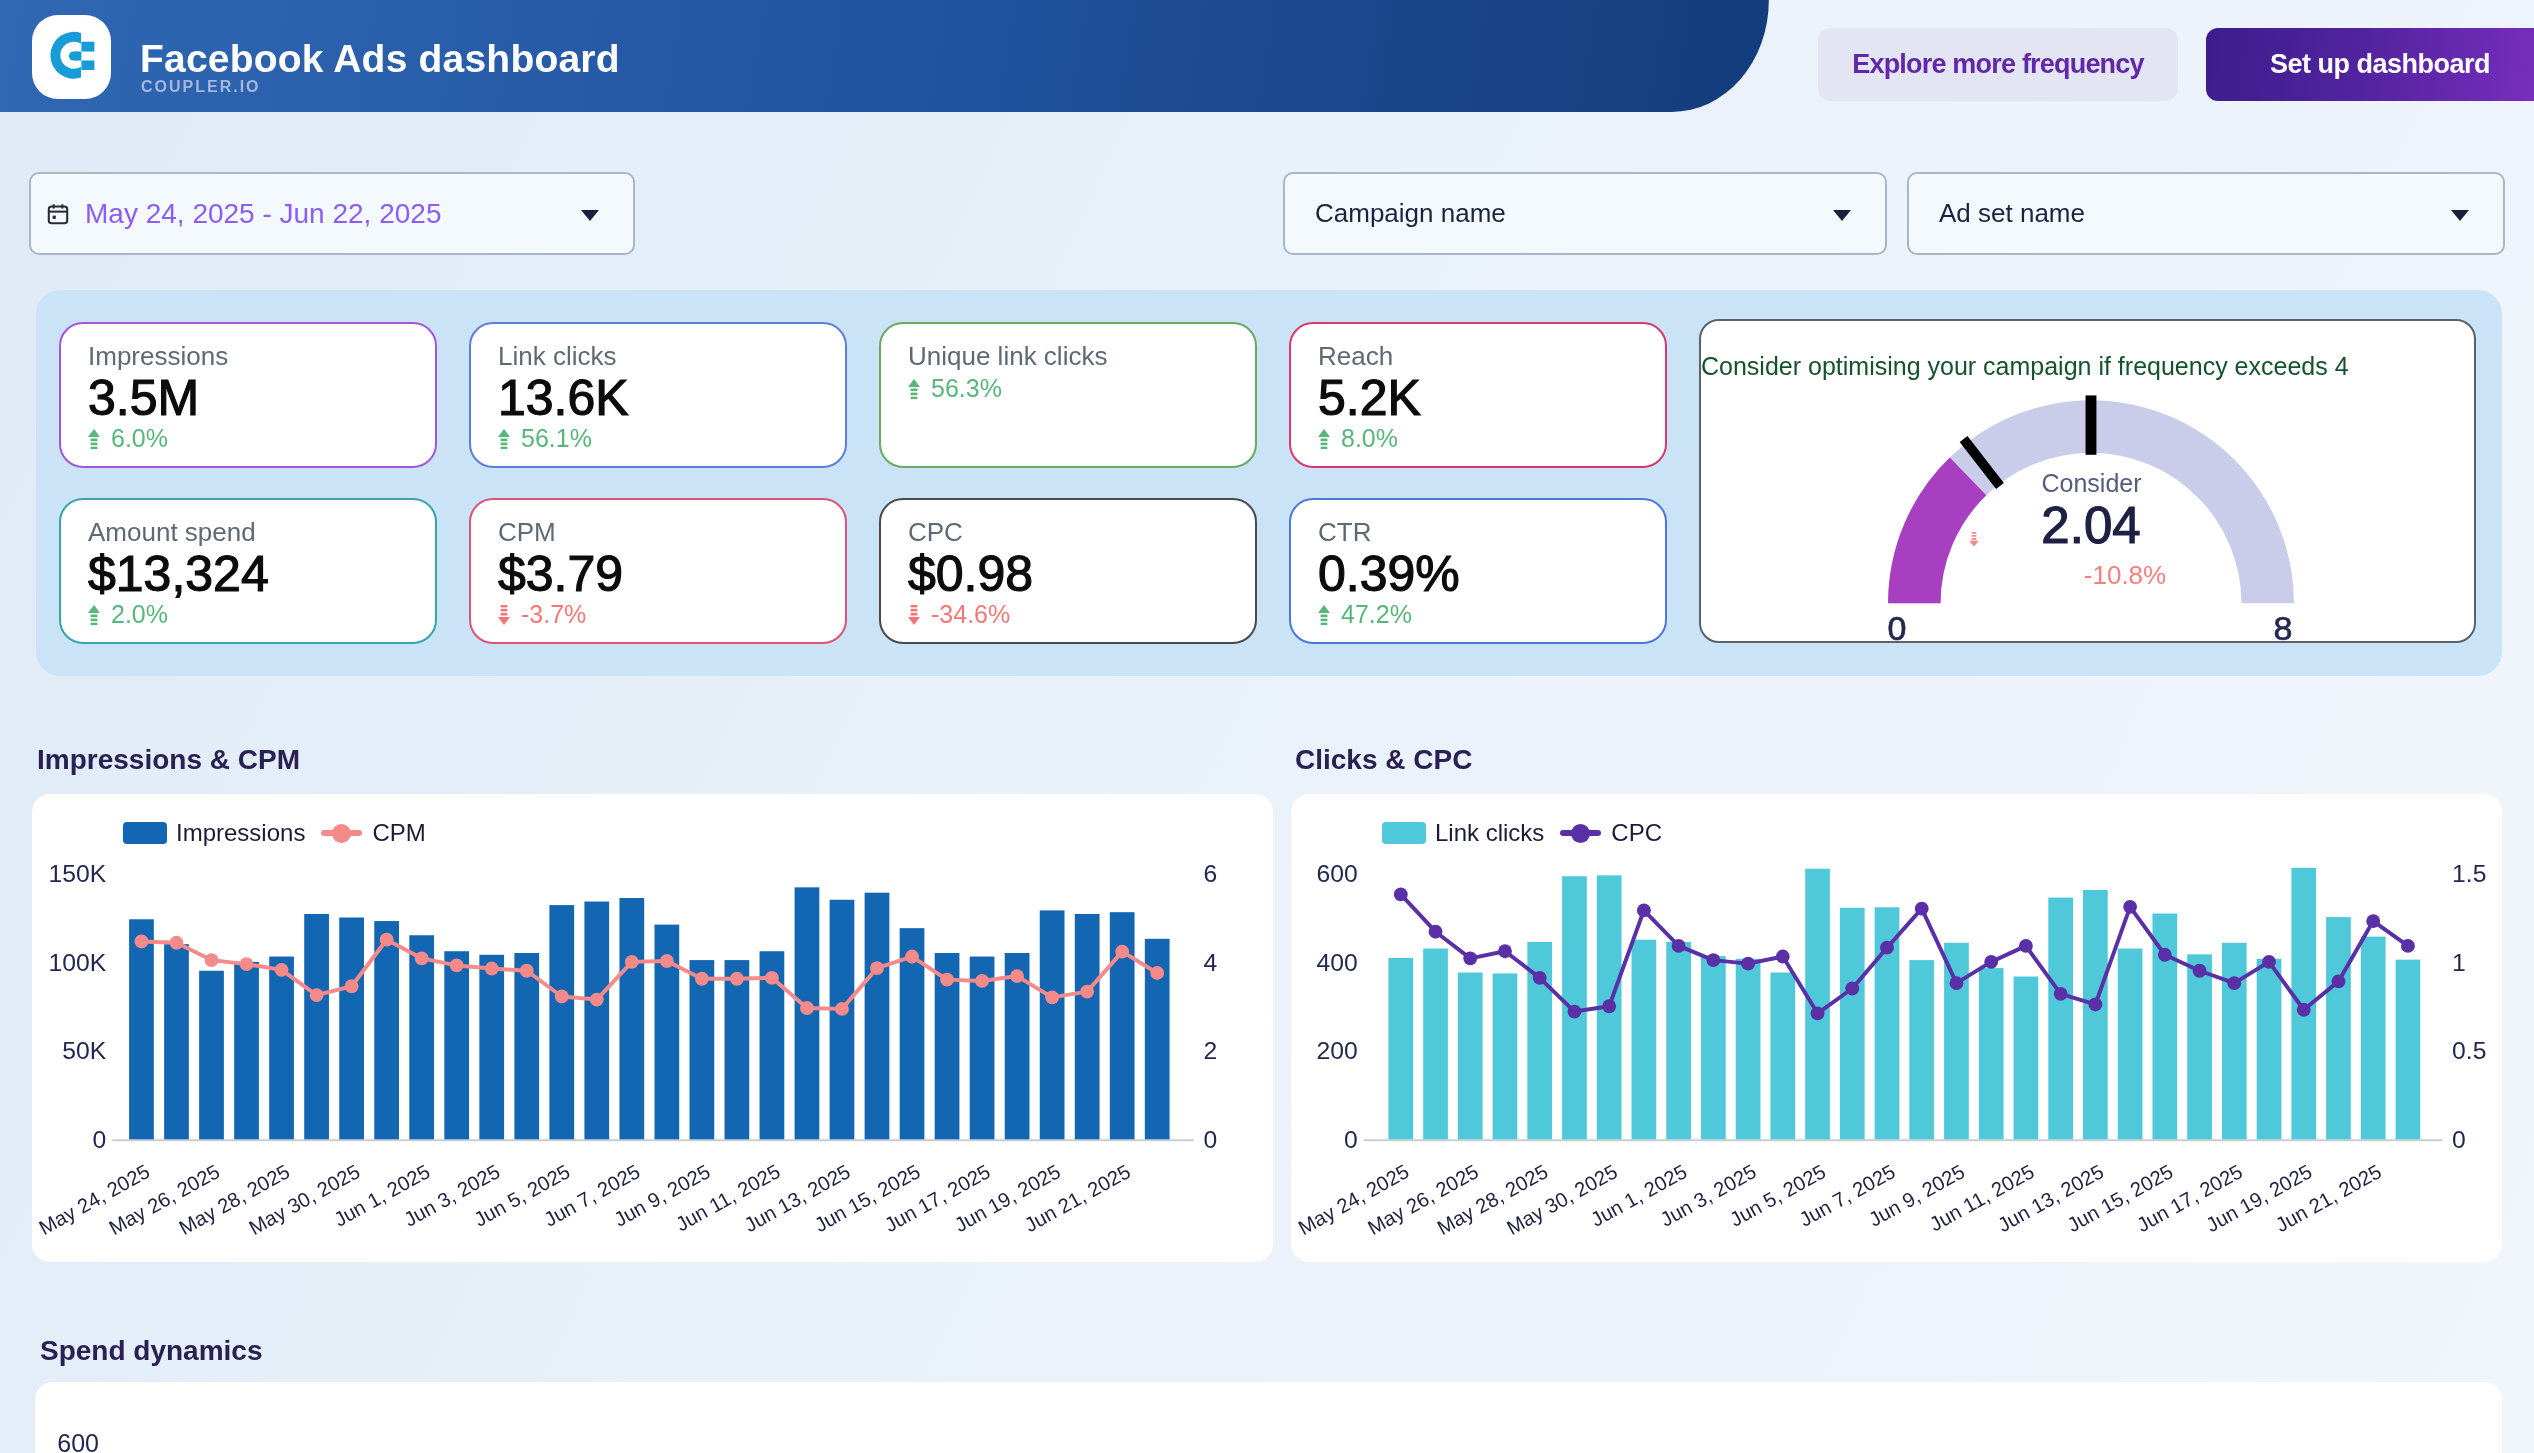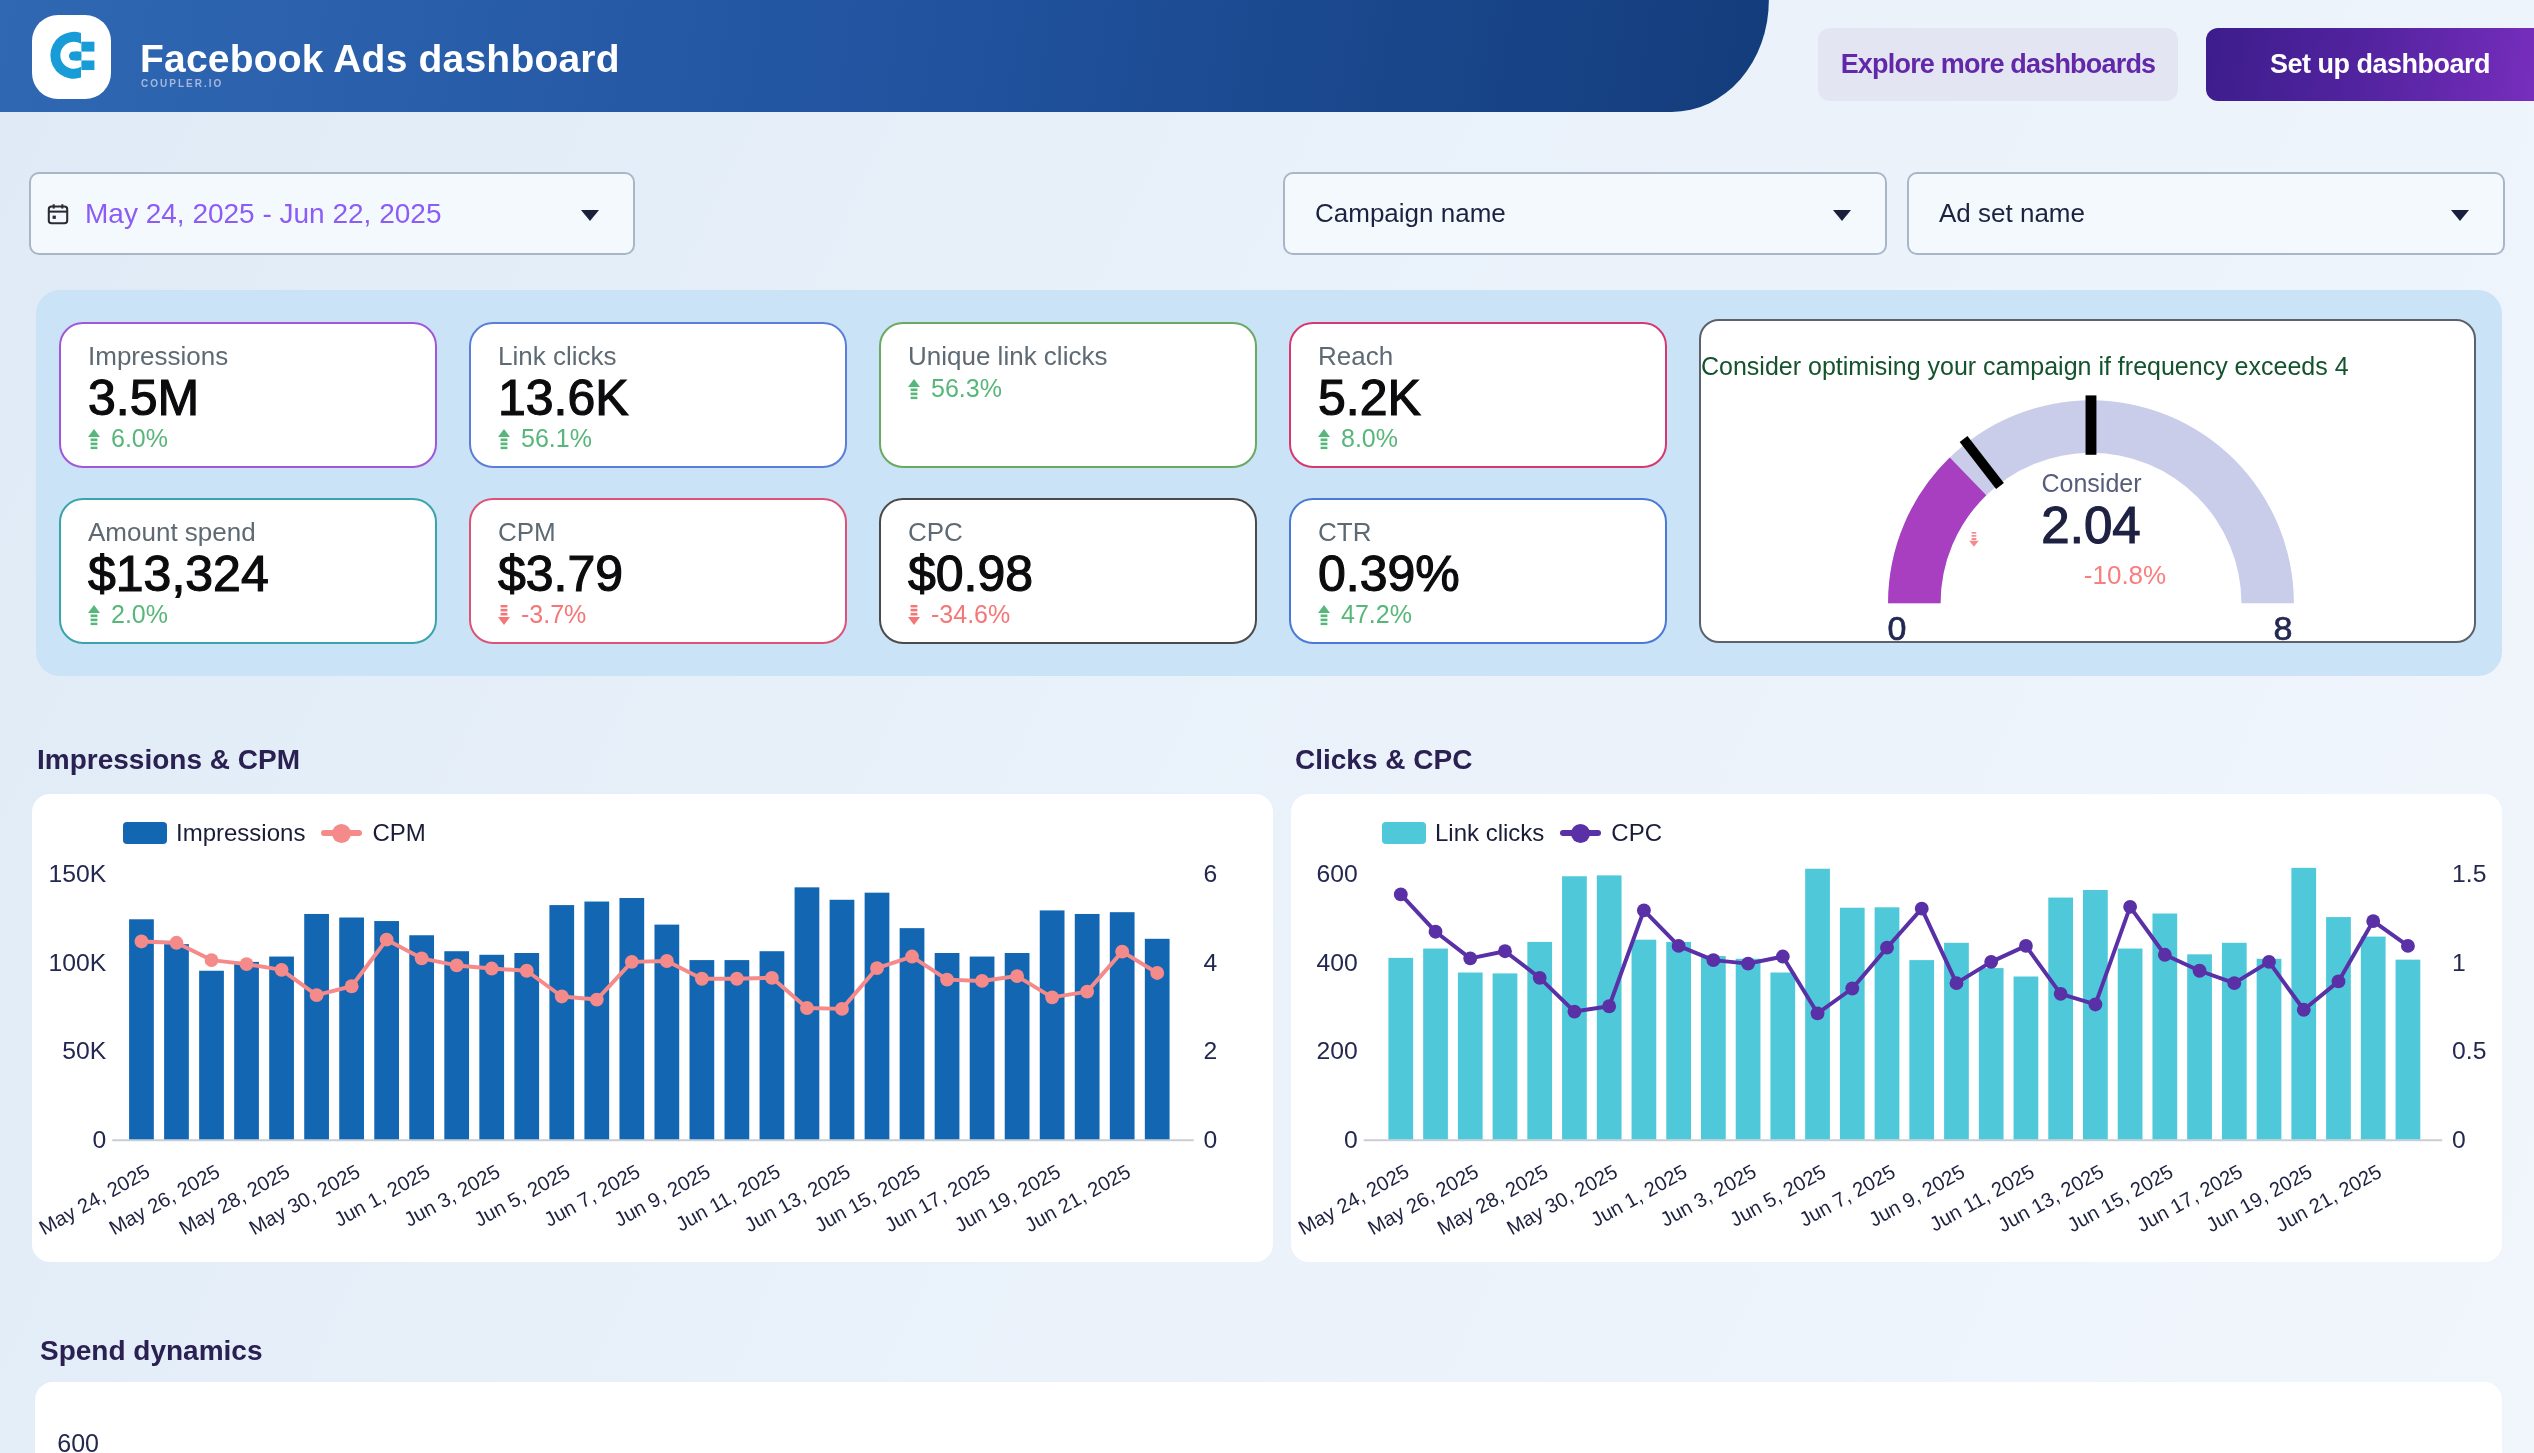--- a/index.html
+++ b/index.html
@@ -6,21 +6,21 @@
   html,body { width:2534px; height:1453px; }
   body { font-family:"Liberation Sans", sans-serif; }
   #page { position:relative; width:2534px; height:1453px; overflow:hidden;
           background:linear-gradient(115deg,#dfeaf6 0%,#e7f0f9 35%,#edf3fb 70%,#f1f6fc 100%); }
   .abs { position:absolute; }
 
   
   #hdrsvg { left:0; top:0; }
   #logo { left:32px; top:15px; width:79px; height:84px; background:#fff; border-radius:26px; }
   #htitle { left:140px; top:37px; font-size:39px; font-weight:bold; color:#fff; letter-spacing:0.2px; }
-  #hsub { left:141px; top:78px; font-size:10px; font-weight:bold; color:#a3b8dc; letter-spacing:2px; }
+  #hsub { left:141px; top:78px; font-size:16px; font-weight:bold; color:#a3b8dc; letter-spacing:2px; }
   .hbtn { top:28px; height:73px; border-radius:12px; font-weight:bold;
           display:flex; align-items:center; justify-content:center; white-space:nowrap; }
   #btn-explore { left:1818px; width:360px; background:#e3e6f2; color:#6228a9; font-size:27px; letter-spacing:-0.8px; }
   #btn-setup { left:2206px; width:348px; color:#fff; font-size:27px; letter-spacing:-0.5px;
                background:linear-gradient(100deg,#3c1d8c 0%,#52239f 45%,#7b2fc0 100%); }
 
   
   .filter { top:172px; height:83px; background:#f4f9fd; border:2px solid #a9b6c8; border-radius:10px;
             display:flex; align-items:center; font-size:26px; color:#1c2340; }
   .filter .lbl { margin-left:30px; }
@@ -75,21 +75,21 @@
         <path d="M49.6,18.2 A23.7,23.7 0 1 0 49.6,63.3 L49.6,52.4 A13.7,13.7 0 1 1 49.6,29.1 Z"></path>
         <rect x="37.4" y="37" width="12.6" height="9" rx="4.5" ry="4.5"></rect>
         <rect x="44" y="37" width="6" height="9"></rect>
         <rect x="50" y="27" width="13.2" height="10"></rect>
         <rect x="50" y="46" width="13.2" height="9.7"></rect>
       </g>
     </svg>
   </div>
   <div id="htitle" class="abs">Facebook Ads dashboard</div>
   <div id="hsub" class="abs">COUPLER.IO</div>
-  <div id="btn-explore" class="abs hbtn">Explore more dashboards</div>
+  <div id="btn-explore" class="abs hbtn">Explore more frequency</div>
   <div id="btn-setup" class="abs hbtn">Set up dashboard</div>
 
   <div class="filter abs" style="left:29px;width:606px;">
     <svg style="margin-left:14px" width="26" height="26" viewBox="0 0 24 24" fill="none" stroke="#2b2b33" stroke-width="1.9">
       <rect x="3.5" y="5" width="17" height="15.5" rx="2.5"></rect>
       <line x1="3.5" y1="9.8" x2="20.5" y2="9.8"></line>
       <line x1="8" y1="3" x2="8" y2="7"></line>
       <line x1="16" y1="3" x2="16" y2="7"></line>
       <rect x="7" y="13.5" width="3" height="3" fill="#2b2b33" stroke="none"></rect>
     </svg>

